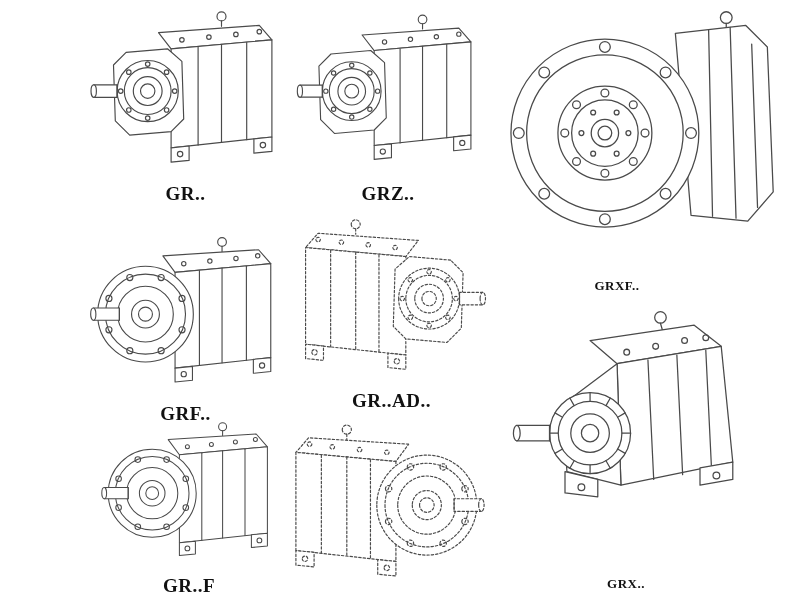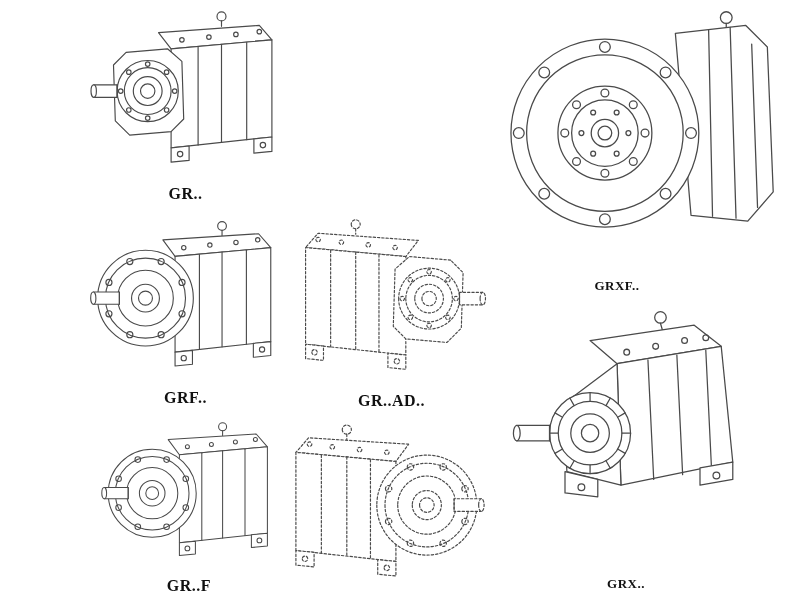--- a/index.html
+++ b/index.html
@@ -35,21 +35,21 @@
   svg.drawing.phantom {
     stroke: #c4c4c4;
     stroke-dasharray: 2.6 2.2;
   }
   figcaption.label {
     flex: 0 0 auto;
     height: 26px;
     line-height: 24px;
     text-align: center;
     font-weight: bold;
-    font-size: 16px;
+    font-size: 19px;
     letter-spacing: 0.5px;
     color: #111111;
     font-family: "Liberation Serif", serif;
   }
   figcaption.label.big { font-size: 13px; }
   figcaption.label.shift-left-lg { padding-right: 58px; }
   figcaption.label.shift-left-sm { padding-right: 40px; }
   .defs-holder { position: absolute; width: 0; height: 0; overflow: hidden; }
 </style>
 </head>
@@ -208,29 +208,35 @@
     </svg>
   </div>
 
   <figure class="cell" style="left:78px; top:2px; width:215px; height:206px;">
     <svg class="drawing" viewBox="0 0 220 200">
       <use href="#sym-gr"></use>
     </svg>
     <figcaption class="label">GR..</figcaption>
   </figure>
 
+  <figure class="cell" style="left:293px; top:2px; width:190px; height:206px;">
+    <svg class="drawing" viewBox="0 0 220 200">
+      <use href="#sym-gr"></use>
+    </svg>
+    <figcaption class="label">GRZ..</figcaption>
+  </figure>
 
   <figure class="cell" style="left:497px; top:0px; width:298px; height:300px;">
     <svg class="drawing" viewBox="0 0 300 280">
       <use href="#sym-grxf"></use>
     </svg>
     <figcaption class="label big shift-left-lg">GRXF..</figcaption>
   </figure>
 
-  <figure class="cell" style="left:78px; top:212px; width:215px; height:200px;">
+  <figure class="cell" style="left:78px; top:228px; width:215px; height:200px;">
     <svg class="drawing" viewBox="0 0 220 200">
       <use href="#sym-grf"></use>
     </svg>
     <figcaption class="label">GRF..</figcaption>
   </figure>
 
   <figure class="cell" style="left:288px; top:210px; width:207px; height:205px;">
     <svg class="drawing phantom" viewBox="0 0 220 200">
       <g transform="translate(220,0) scale(-1,1)">
           <use href="#sym-gr"></use>

